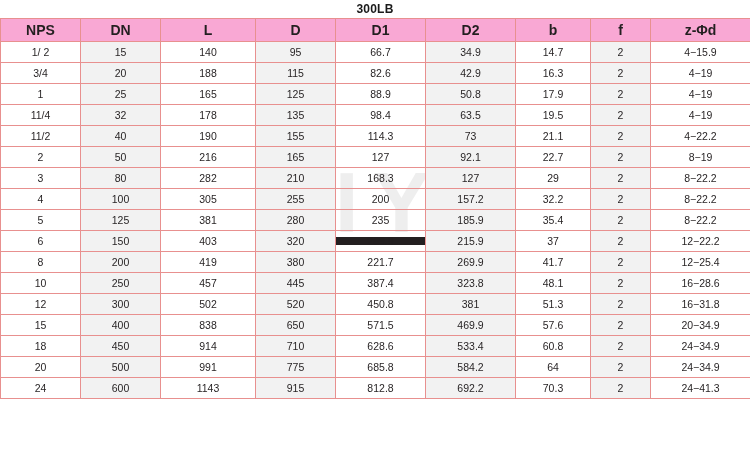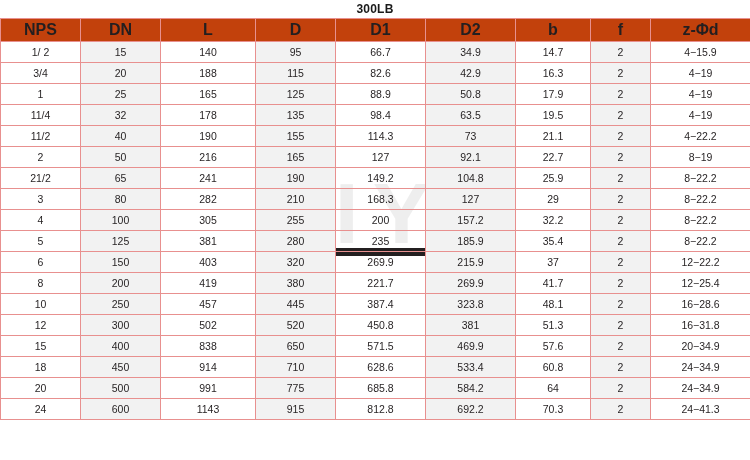--- a/index.html
+++ b/index.html
@@ -48,22 +48,22 @@
     text-align: center;
     height: 20px;
     line-height: 18px;
     padding: 0;
     font-weight: normal;
     color: #231f20;
     background: transparent;
   }
   table.spec thead th {
     font-weight: bold;
-    font-size: 16px;
-    background: #c2410c;
+    font-size: 14px;
+    background: #f9a8d4;
     height: 22px;
     line-height: 20px;
   }
   
   table.spec col.shaded {
     background-color: #f2f2f2;
   }
   .watermark {
     position: absolute;
     top: 0;
@@ -184,31 +184,20 @@
           <td>50</td>
           <td>216</td>
           <td>165</td>
           <td>127</td>
           <td>92.1</td>
           <td>22.7</td>
           <td>2</td>
           <td>8−19</td>
         </tr>
         <tr>
-          <td>21/2</td>
-          <td>65</td>
-          <td>241</td>
-          <td>190</td>
-          <td>149.2</td>
-          <td>104.8</td>
-          <td>25.9</td>
-          <td>2</td>
-          <td>8−22.2</td>
-        </tr>
-        <tr>
           <td>3</td>
           <td>80</td>
           <td>282</td>
           <td>210</td>
           <td>168.3</td>
           <td>127</td>
           <td>29</td>
           <td>2</td>
           <td>8−22.2</td>
         </tr>

